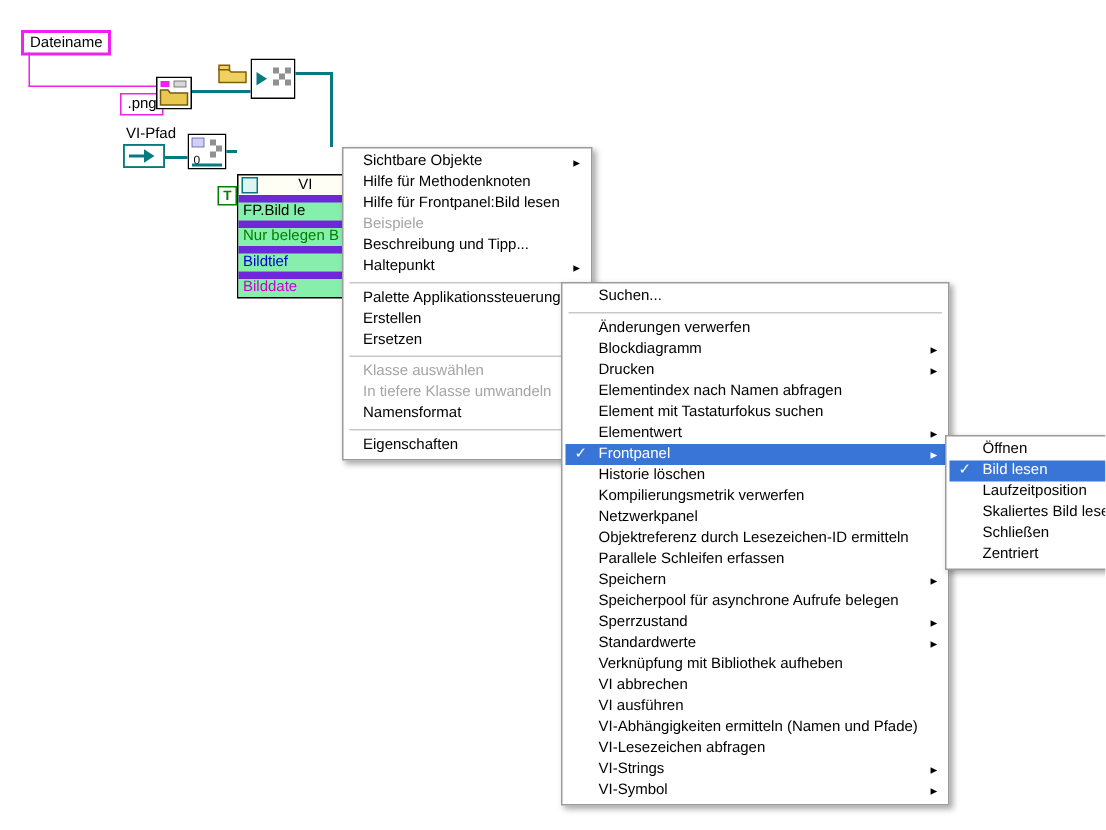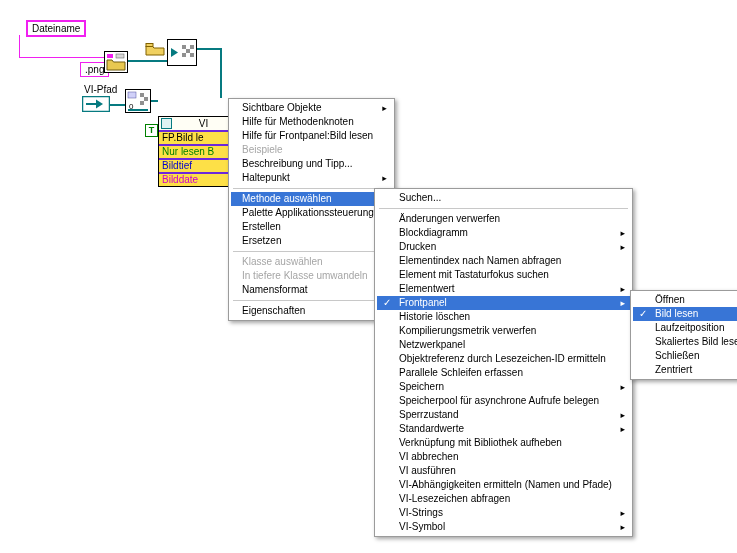--- a/index.html
+++ b/index.html
@@ -24,22 +24,22 @@
   .icon{position:absolute;}
 
   .invoke{
     position:absolute;left:158px;top:96px;width:78px;background:#fffef5;
     border:1px solid #000;font-size:10px;margin-top:20px;
   }
   .inv-hdr{height:13px;line-height:13px;display:flex;align-items:center;padding:0 2px;}
   .inv-icon{width:9px;height:9px;border:1px solid var(--path_teal);background:#dff3f3;display:inline-block;}
   .inv-title{flex:1;text-align:center;font-size:10px;}
   .inv-row{
-    height:12px;line-height:12px;border-top:2px solid #6d28d9;padding-left:3px;
-    overflow:hidden;white-space:nowrap;font-size:10px;background:#fde047;
+    height:12px;line-height:12px;border-top:5px solid #6d28d9;padding-left:3px;
+    overflow:hidden;white-space:nowrap;font-size:10px;background:#86efac;
   }
   .inv-row.green{color:var(--param_green);}
   .inv-row.blue{color:var(--param_blue);}
   .inv-row.magenta{color:var(--param_magenta);}
 
   .bool-const{
     position:absolute;left:145px;top:124px;width:11px;height:11px;background:#fff;
     border:1px solid var(--param_green);color:var(--param_green);
     font-size:9px;font-weight:bold;text-align:center;line-height:11px;
   }
@@ -64,21 +64,21 @@
   .mi.has-sub .arr::after{content:"\25B8";}
   .mi.hl{background:var(--menu_highlight);color:#fff;}
   .mi.disabled{color:var(--disabled_gray);}
   .sep{height:1px;background:#c8c8c8;margin:3px 2px;}
 </style>
 </head>
 <body>
 
 <div class="stage">
 
-  <div class="term pink" style="left:26px;top:20px;">Dateiname</div>
+  <div class="term pink" style="left:14px;top:20px;">Dateiname</div>
   <div class="term pink-thin" style="left:80px;top:62px;">.png</div>
   <div class="plain-label" style="left:84px;top:84px;">VI-Pfad</div>
 
   <div class="wire w-pink" style="left:19px;top:35px;width:1px;height:23px;"></div>
   <div class="wire w-pink" style="left:19px;top:57px;width:85px;height:1px;"></div>
   <div class="wire w-teal" style="left:128px;top:60px;width:39px;height:2px;"></div>
   <div class="wire w-teal" style="left:197px;top:48px;width:25px;height:2px;"></div>
   <div class="wire w-teal" style="left:220px;top:48px;width:2px;height:50px;"></div>
   <div class="wire w-teal" style="left:110px;top:104px;width:15px;height:2px;"></div>
   <div class="wire w-teal" style="left:151px;top:100px;width:7px;height:2px;"></div>
@@ -122,21 +122,21 @@
   </svg>
 
   <div class="bool-const">T</div>
 
   <div class="invoke">
     <div class="inv-hdr">
       <span class="inv-icon"></span>
       <span class="inv-title">VI</span>
     </div>
     <div class="inv-row">FP.Bild le</div>
-    <div class="inv-row green">Nur lesen B</div>
+    <div class="inv-row green">Nur belegen B</div>
     <div class="inv-row blue">Bildtief</div>
     <div class="inv-row magenta">Bilddate</div>
   </div>
 
   <div class="menu menu1 no-gutter">
 
   <div class="mi has-sub">
         <span class="chk"></span>
         <span class="lbl">Sichtbare Objekte</span>
         <span class="arr"></span>
@@ -160,25 +160,20 @@
         <span class="chk"></span>
         <span class="lbl">Beschreibung und Tipp...</span>
         <span class="arr"></span>
       </div>
       <div class="mi has-sub">
         <span class="chk"></span>
         <span class="lbl">Haltepunkt</span>
         <span class="arr"></span>
       </div>
       <div class="sep"></div>
-      <div class="mi hl has-sub">
-        <span class="chk"></span>
-        <span class="lbl">Methode auswählen</span>
-        <span class="arr"></span>
-      </div>
       <div class="mi has-sub">
         <span class="chk"></span>
         <span class="lbl">Palette Applikationssteuerung</span>
         <span class="arr"></span>
       </div>
       <div class="mi has-sub">
         <span class="chk"></span>
         <span class="lbl">Erstellen</span>
         <span class="arr"></span>
       </div>

